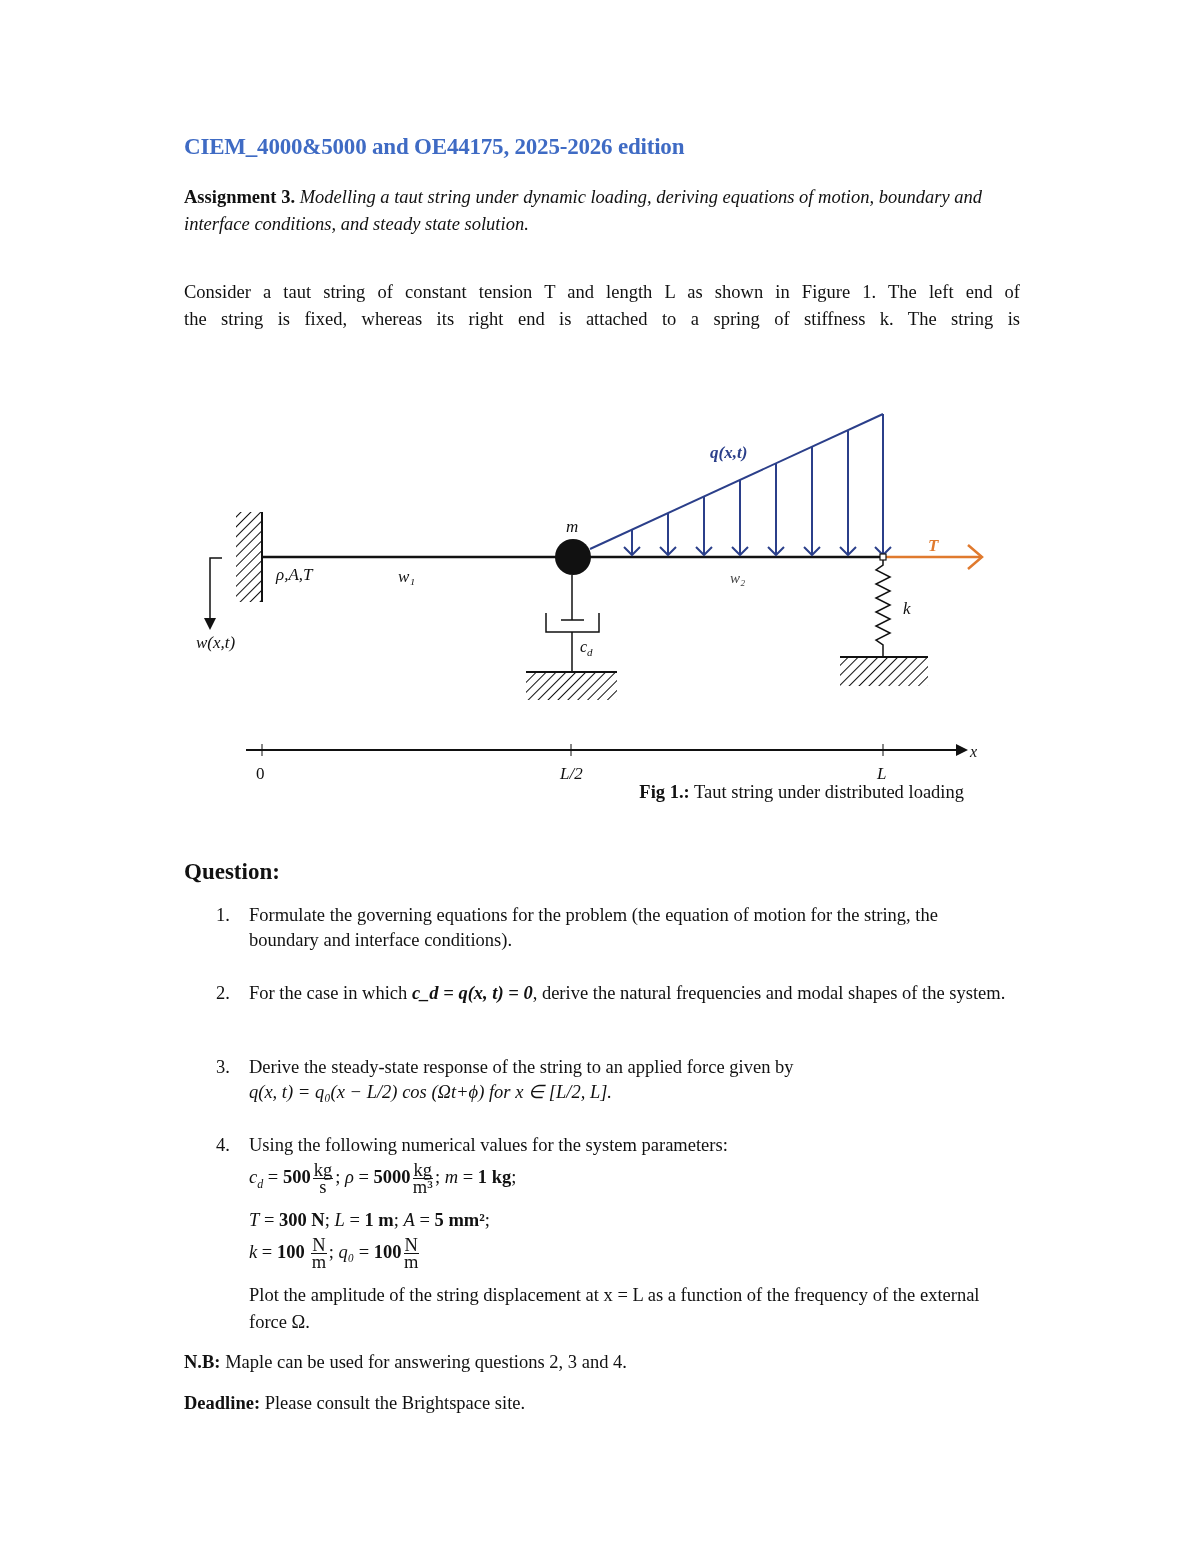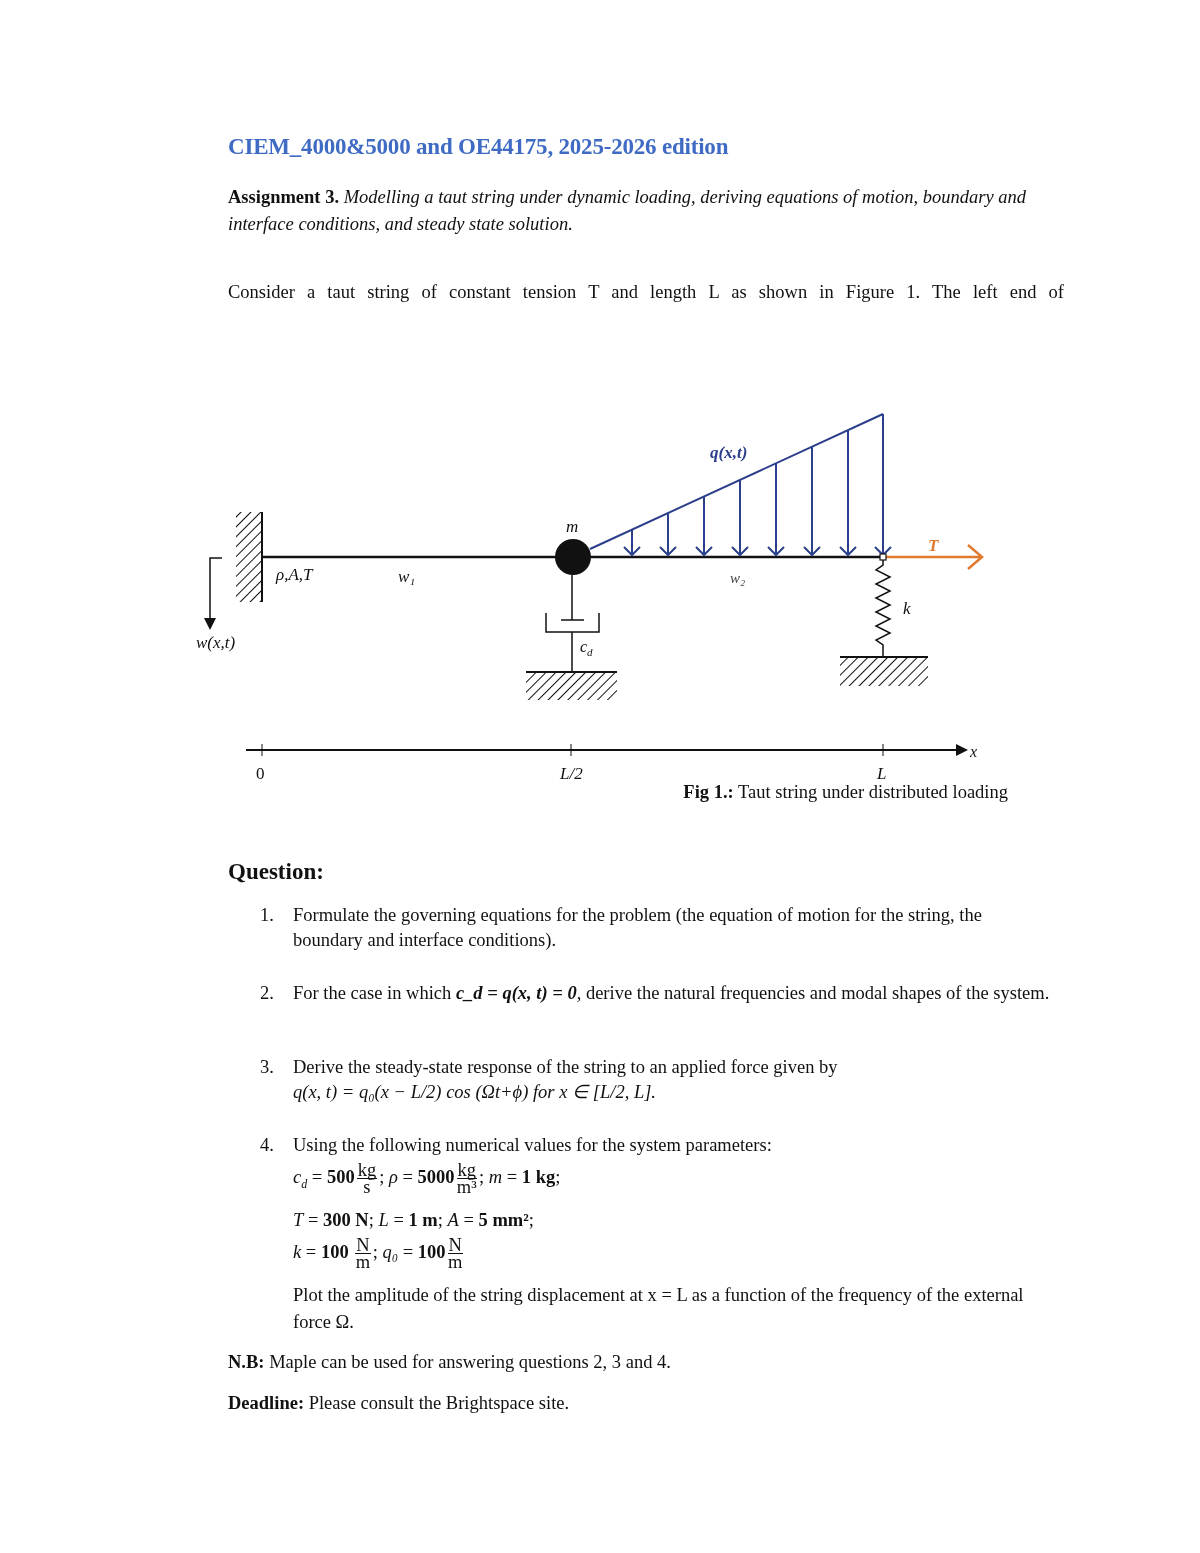--- a/index.html
+++ b/index.html
@@ -1,18 +1,18 @@
 <!DOCTYPE html>
 <html><head>
 <meta charset="utf-8">
 <style>
   html, body { margin: 0; padding: 0; background: #ffffff; }
   body { width: 1200px; height: 1553px; position: relative; overflow: hidden;
          font-family: "Liberation Serif", serif; color: #111; }
-  .abs { position: absolute; margin-left: 44px; }
+  .abs { position: absolute; }
   .title { left: 184px; top: 134px; font-size: 23px; font-weight: bold; color: #3f6bc4; letter-spacing: -0.2px; white-space: nowrap; }
   .para { font-size: 18.5px; line-height: 26.5px; }
   .intro { left: 184px; top: 184px; width: 830px; }
   .intro b { font-weight: bold; }
   .intro i { font-style: italic; }
   .body1 { left: 184px; top: 279px; width: 836px; text-align: justify; }
   .body1 .ln { display: block; text-align: justify; text-align-last: justify; white-space: nowrap; }
   .body1 .ln.last { text-align-last: left; }
   .m { font-style: italic; }
   .mb { font-style: italic; font-weight: bold; }
@@ -34,20 +34,21 @@
 
 <div class="abs title">CIEM_4000&amp;5000 and OE44175, 2025-2026 edition</div>
 
 <div class="abs para intro">
   <b>Assignment 3.</b>
   <i>Modelling a taut string under dynamic loading, deriving equations of motion, boundary and interface conditions, and steady state solution.</i>
 </div>
 
 <div class="abs para body1">
   <span class="ln">Consider a taut string of constant tension T and length L as shown in Figure 1. The left end of</span>
+  <span class="ln">the string is fixed, whereas its right end is attached to a spring of stiffness k. The string is</span>
 </div>
 
 <svg width="1200" height="800" viewBox="0 0 1200 800">
   <defs>
     <pattern id="hatch" width="7" height="7" patternUnits="userSpaceOnUse" patternTransform="rotate(45)">
       <line x1="0" y1="0" x2="0" y2="7" stroke="#111" stroke-width="2"></line>
     </pattern>
   </defs>
 
   <g>

